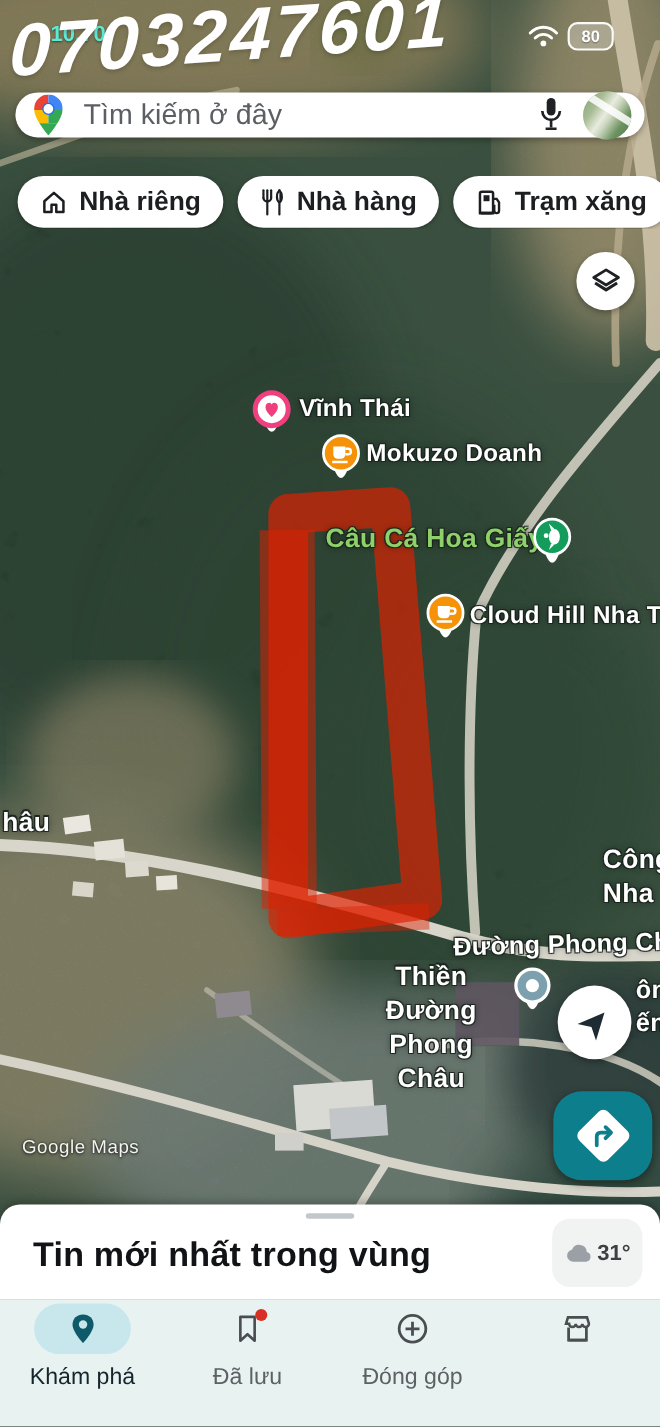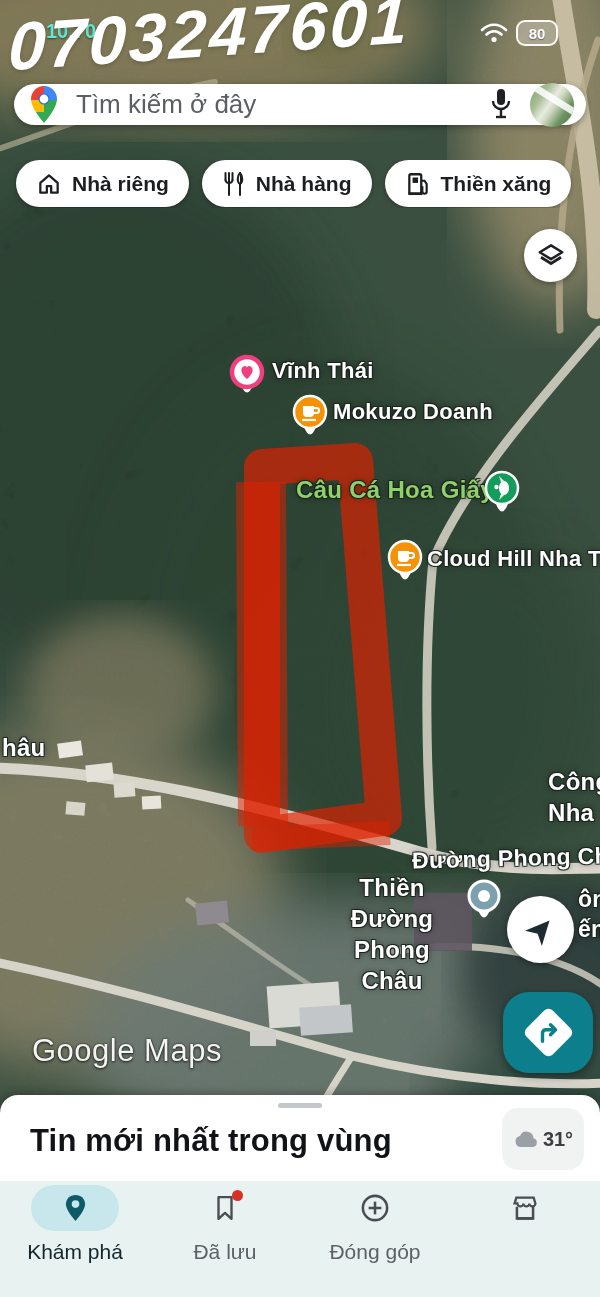--- a/index.html
+++ b/index.html
@@ -16,21 +16,21 @@
   .maplabel{
     position:absolute; color:#fff; font-weight:bold; font-size:22px; line-height:26px;
     text-shadow:-1px -1px 0 rgba(25,35,28,.85), 1px -1px 0 rgba(25,35,28,.85),
                 -1px 1px 0 rgba(25,35,28,.85), 1px 1px 0 rgba(25,35,28,.85),
                 0 0 6px rgba(0,0,0,.55);
     white-space:nowrap; letter-spacing:.3px;
   }
   .maplabel.green{ color:#8ed06a; }
   .maplabel.big{ font-size:24px; }
   .attribution{
-    position:absolute; left:32px; top:1033px; color:#f4f4f2; font-size:31px;
+    position:absolute; left:20px; top:1033px; color:#f4f4f2; font-size:17px;
     font-weight:normal; letter-spacing:.5px;
     text-shadow:0 1px 3px rgba(0,0,0,.7), 0 0 2px rgba(0,0,0,.6);
   }
   
   .pin{ position:absolute; width:40px; height:50px; }
   
   .watermark{
     position:absolute; left:10px; top:8px; width:560px;
     font-size:67px; font-weight:bold; font-style:italic; color:#fff;
     transform:rotate(-4deg) skewX(-6deg); transform-origin:left top;
@@ -61,21 +61,21 @@
     background:linear-gradient(125deg,#7fa06d 0%,#a9bd97 28%,#e8ecdf 46%,#cdd8c0 55%,#6d9260 75%,#4c7a4e 100%);
     position:relative;
   }
   .avatar::after{ content:""; position:absolute; left:-6px; top:16px; width:70px; height:7px;
     background:rgba(255,255,255,.85); transform:rotate(32deg); }
   
   .chips{ position:absolute; left:0; top:160px; width:600px; height:48px; display:flex; gap:13px; padding-left:16px; overflow:hidden; }
   .chip{
     flex:0 0 auto; height:47px; background:#fff; border-radius:24px;
     box-shadow:0 1px 4px rgba(0,0,0,.35); display:flex; align-items:center;
-    padding:0 20px; gap:10px; font-size:21px; font-weight:bold; color:#1c1e21; white-space:nowrap;
+    padding:0 20px; gap:10px; font-size:24px; font-weight:bold; color:#1c1e21; white-space:nowrap;
   }
   
   .fab-circle{
     position:absolute; background:#fff; border-radius:50%;
     box-shadow:0 2px 6px rgba(0,0,0,.35); display:flex; align-items:center; justify-content:center;
   }
   .fab-layers{ left:524px; top:229px; width:53px; height:53px; }
   .fab-mylocation{ left:507px; top:896px; width:67px; height:67px; }
   .fab-directions{
     position:absolute; left:503px; top:992px; width:90px; height:81px;
@@ -313,21 +313,21 @@
       </svg>
       <span>Nhà hàng</span>
     </div>
     <div class="chip">
       <svg width="26" height="26" viewBox="0 0 24 24">
         <rect x="4" y="3" width="11" height="18" rx="1.5" fill="none" stroke="#1c1e21" stroke-width="2.1"></rect>
         <rect x="7" y="6" width="5" height="5" fill="#1c1e21"></rect>
         <path d="M15,9 h3 l2,3 v7 a2,2 0 0 1 -4,0 v-4 h-1" fill="none" stroke="#1c1e21" stroke-width="2"></path>
         <line x1="3" y1="21" x2="16" y2="21" stroke="#1c1e21" stroke-width="2.4"></line>
       </svg>
-      <span>Thiền xăng</span>
+      <span>Trạm xăng</span>
     </div>
 
   </div>
 
   <div class="fab-circle fab-layers">
     <svg width="30" height="30" viewBox="0 0 48 42">
       <path d="M24,4 L42,15 L24,26 L6,15 Z" fill="none" stroke="#202124" stroke-width="4" stroke-linejoin="round"></path>
       <path d="M8,23 L24,33 L40,23" fill="none" stroke="#202124" stroke-width="4.5" stroke-linejoin="round"></path>
     </svg>
   </div>

